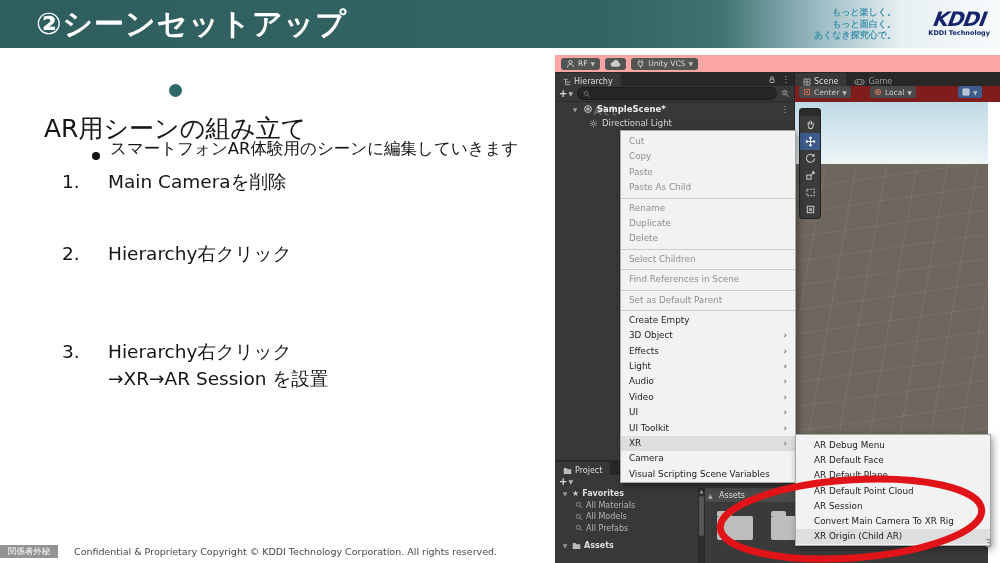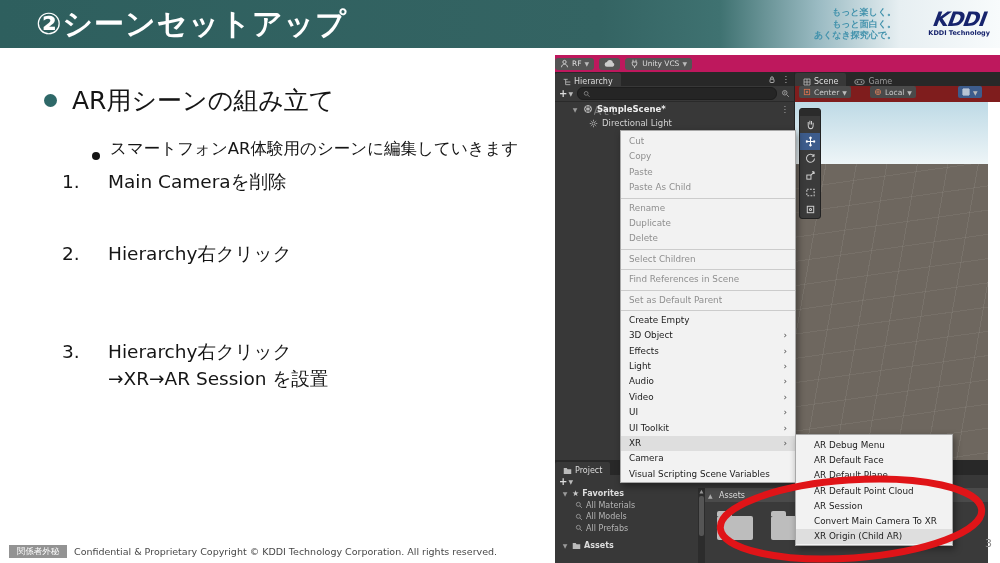--- a/index.html
+++ b/index.html
@@ -10,41 +10,41 @@
   .titlebar{position:absolute;left:0;top:0;width:1000px;height:48px;
     background:linear-gradient(90deg,#2e5f5e 0%,#346463 60%,#3f7271 72%,#9cbcc4 82%,#e7eff2 90%,#f8fbfc 100%);}
   .title{position:absolute;left:36px;top:4px;font-size:30px;font-weight:bold;color:#fff;letter-spacing:1px;}
   .tagline{position:absolute;right:104px;top:7px;text-align:right;font-size:9px;line-height:11.5px;
     color:#4292ac;font-weight:bold;}
   .logo{position:absolute;right:14px;top:7px;color:#17246d;font-style:italic;font-weight:900;
     font-size:20px;letter-spacing:-1px;transform:skewX(-10deg);}
   .logo-sub{position:absolute;right:10px;top:29px;font-size:6.5px;color:#17246d;font-weight:bold;}
 
   
-  .heading-row{position:absolute;left:44px;top:84px;display:flex;align-items:center;gap:15px;}
+  .heading-row{position:absolute;left:44px;top:84px;display:flex;align-items:center;gap:15px;flex-direction:column;}
   .bullet-teal{width:13px;height:13px;border-radius:50%;background:#2e6868;flex:none;}
   .heading{font-size:25px;color:#151515;}
   .subrow{position:absolute;left:92px;top:138px;display:flex;align-items:flex-end;gap:10px;}
   .bullet-black{width:8px;height:8px;border-radius:50%;background:#151515;flex:none;}
   .subtext{font-size:16.5px;color:#151515;}
   .step{position:absolute;left:62px;display:flex;}
   .step-num{width:46px;font-size:18.5px;color:#151515;line-height:27px;}
   .step-lines{font-size:18.5px;color:#151515;line-height:27px;}
 
   
-  .footer-badge{position:absolute;left:9px;top:545px;width:58px;height:13px;background:#939393;
+  .footer-badge{position:absolute;left:0;top:545px;width:58px;height:13px;background:#939393;
     color:#fff;font-size:8.5px;text-align:center;line-height:13px;}
   .footer-text{position:absolute;left:74px;top:546px;font-size:9.5px;color:#484848;}
   .pagenum{position:absolute;left:985px;top:537px;font-size:11px;color:#8a8a8a;z-index:40;}
 
   
   .unity{position:absolute;left:555px;top:55px;width:445px;height:508px;background:#333;
     font-size:8.5px;color:#c8c8c8;box-shadow:0 0 0 1px #222 inset;}
-  .u-top{position:absolute;left:0;top:0;width:100%;height:17px;background:#be185d;
-    display:flex;align-items:center;gap:5px;box-sizing:border-box;}
+  .u-top{position:absolute;left:0;top:0;width:100%;height:17px;background:#fca5a5;
+    display:flex;align-items:center;gap:5px;padding-left:6px;box-sizing:border-box;}
   .u-btn{background:#545454;border-radius:3px;height:12px;display:flex;align-items:center;gap:3px;
     padding:0 5px;font-size:7.5px;color:#ddd;}
   .dd{font-size:6px;color:#bbb;}
 
   .u-tabbar{height:14px;background:#282828;display:flex;align-items:flex-end;position:relative;}
   .u-tab{height:13px;background:#383838;display:flex;align-items:flex-end;gap:3px;padding:0 8px;
     font-size:8px;color:#ddd;border-radius:2px 2px 0 0;}
   .u-tab.inactive{background:transparent;color:#999;}
 
   .u-hier{position:absolute;left:0;top:17px;width:240px;height:388px;background:#383838;
@@ -101,21 +101,21 @@
 
   
   .ctxmenu{position:absolute;left:620px;top:130px;width:176px;height:353px;background:#f2f2f2;
     border:1px solid #a8a8a8;box-shadow:2px 3px 7px rgba(0,0,0,.4);z-index:20;padding-top:3px;
     box-sizing:border-box;}
   .mi{height:15.4px;line-height:15.4px;padding-left:8px;font-size:8.8px;color:#1c1c1c;position:relative;}
   .mi.dis{color:#8f8f8f;}
   .mi.hl{background:#dedede;}
   .mi .arrow{position:absolute;right:8px;top:0;color:#444;font-size:9px;}
   .msep{height:1px;background:#ccc;margin:2px 0;}
-  .submenu{position:absolute;left:795px;top:434px;width:158px;height:112px;background:#f2f2f2;
+  .submenu{position:absolute;left:795px;top:434px;width:196px;height:112px;background:#f2f2f2;
     border:1px solid #a8a8a8;box-shadow:2px 3px 7px rgba(0,0,0,.4);z-index:21;padding-top:3px;
     box-sizing:border-box;}
   .submenu .mi{height:15.2px;line-height:15.2px;padding-left:18px;}
 
   .redmark{position:absolute;left:0;top:0;z-index:30;pointer-events:none;}
   svg.ico{display:block;}
 </style>
 </head>
 <body>
 

